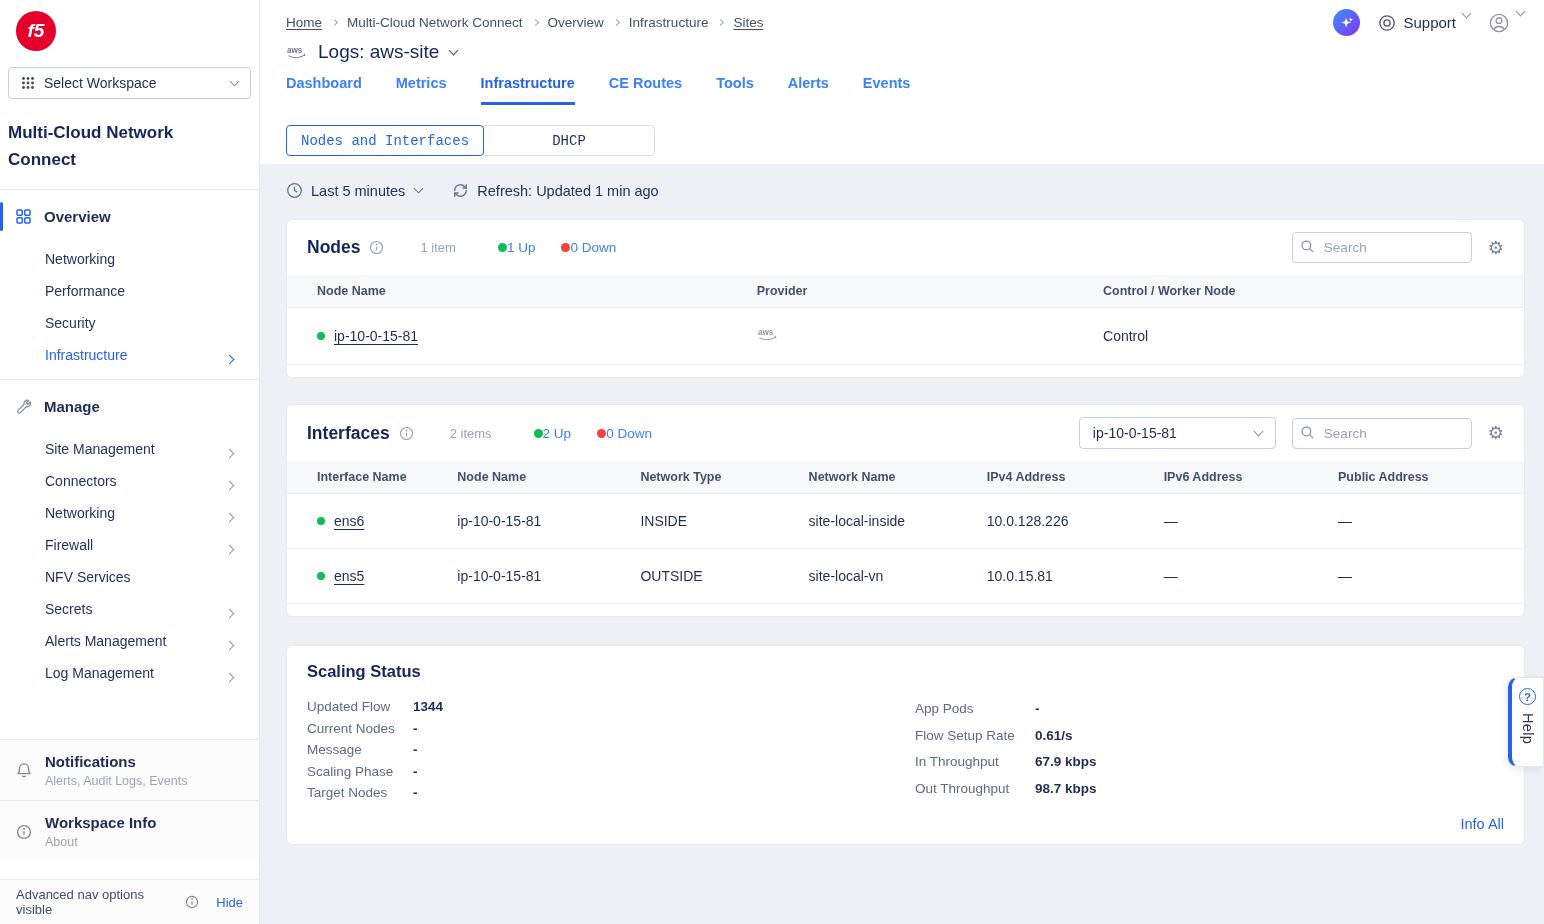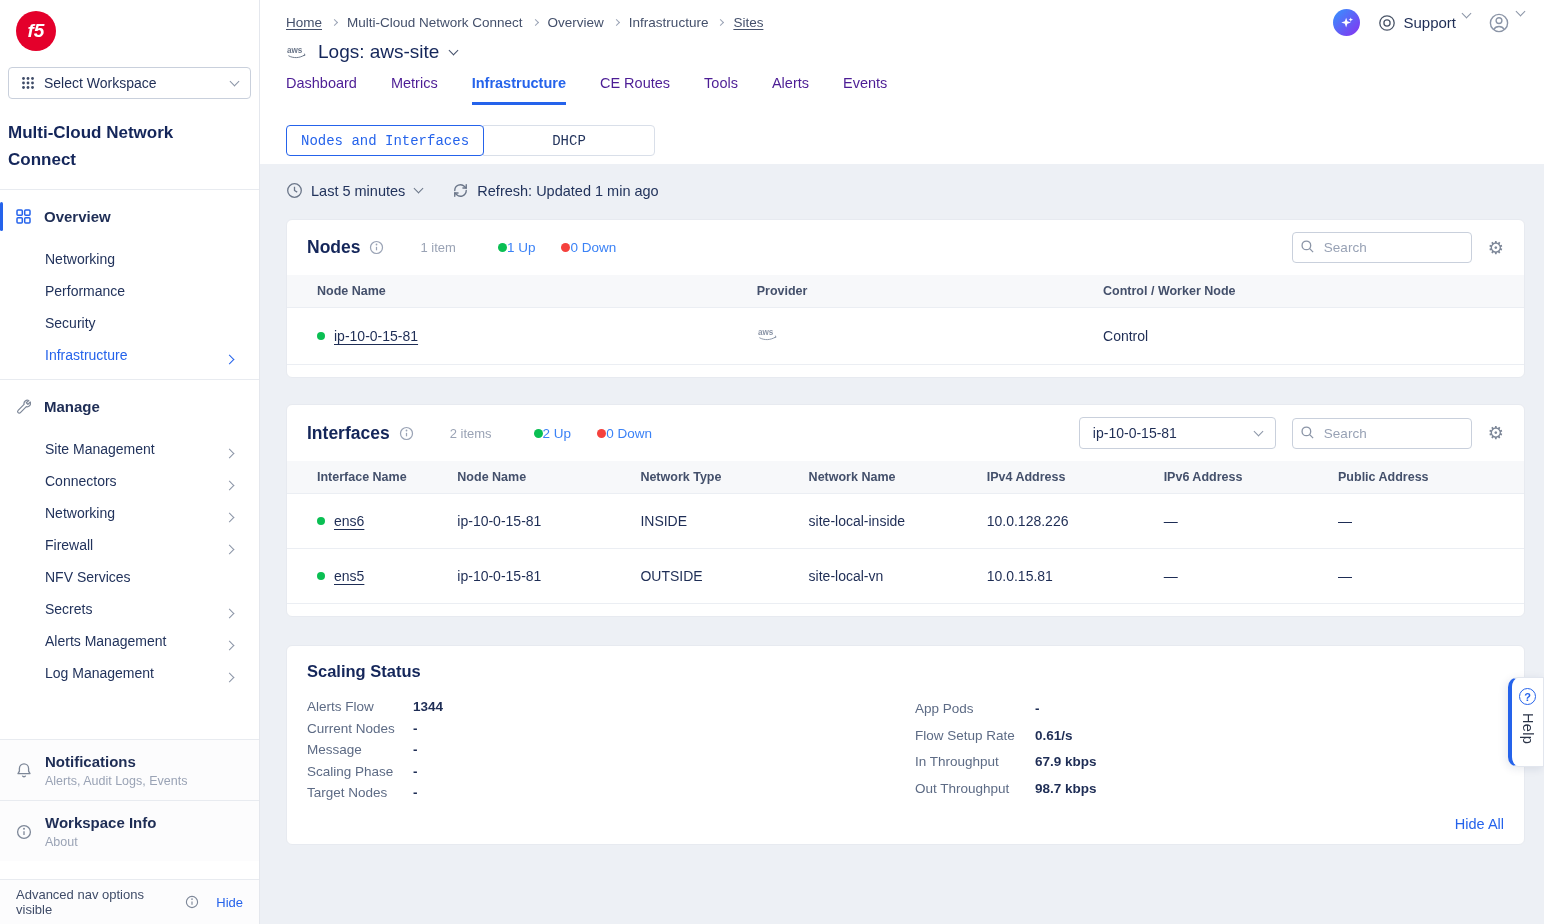--- a/index.html
+++ b/index.html
@@ -46,21 +46,21 @@
   .breadcrumb { display:flex; align-items:center; gap:10px; font-size:13.5px; color:#44506b; }
   .breadcrumb .bc-link { text-decoration:underline; text-underline-offset:2px; cursor:pointer; }
   .breadcrumb .bc-item { cursor:pointer; }
   .top-actions { margin-left:auto; display:flex; align-items:center; gap:18px; }
   .ai-btn { width:27px; height:27px; border-radius:50%; background:linear-gradient(135deg,#3d8bfd 10%,#7b3ff2 85%); display:flex; align-items:center; justify-content:center; cursor:pointer; }
   .support-btn, .avatar-btn { display:flex; gap:7px; cursor:pointer; font-size:15px; color:#1e2d55; }
   .support-btn .chev, .avatar-btn .chev { color:#8b95a7; }
   .site-row { margin-top:5px; display:flex; align-items:center; gap:9px; font-size:19px; color:#14265a; }
   .site-row .chev { color:#44506b; margin-left:2px; cursor:pointer; }
   .tabs { display:flex; gap:34px; margin-top:12px; }
-  .tab { font-size:14.5px; color:#4c1d95; padding-bottom:11px; cursor:pointer; border-bottom:3px solid transparent; }
+  .tab { font-size:14.5px; color:#3b82f6; padding-bottom:11px; cursor:pointer; border-bottom:3px solid transparent;font-weight:bold; }
   .tab.active { color:#2563eb; font-weight:600; border-bottom-color:#2563eb; }
   .subtabs { display:flex; margin-top:20px; margin-bottom:2px;font-family:Liberation Mono, monospace; }
   .subtab { height:31px; min-width:172px; padding:0 14px; display:flex; align-items:center; justify-content:center; background:#fff; border:1px solid #d9dfe9; font-size:14px; color:#22335c; cursor:pointer; border-radius:4px; }
   .subtab.active { border-color:#2563eb; color:#2563eb; z-index:1; }
   .subtab + .subtab { margin-left:-1px; border-radius:0 4px 4px 0; }
 
   .content { flex:1; padding:0 19px 0 26px; overflow:hidden; }
   .toolbar { display:flex; justify-content:flex-start; align-items:center; gap:30px; margin-top:18px; font-size:14.5px; color:#22335c; }
   .toolbar .tool { display:flex; align-items:center; gap:8px; cursor:pointer; }
   .toolbar .chev { color:#6b7689; margin-left:2px; }
@@ -513,21 +513,21 @@
           </tbody>
         </table>
         <div class="tbl-pad"></div>
       </div>
 
       <div class="card scaling">
         <div class="scale-title">Scaling Status</div>
         <div class="scale-grid">
           <div class="scale-col left">
             <div class="scale-row">
-                <span class="scale-label">Alerts Flow</span>
+                <span class="scale-label">Updated Flow</span>
                 <span class="scale-value">1344</span>
               </div>
             <div class="scale-row">
                 <span class="scale-label">Current Nodes</span>
                 <span class="scale-value">-</span>
               </div>
             <div class="scale-row">
                 <span class="scale-label">Message</span>
                 <span class="scale-value">-</span>
               </div>
@@ -552,21 +552,21 @@
             <div class="scale-row">
                 <span class="scale-label">In Throughput</span>
                 <span class="scale-value">67.9 kbps</span>
               </div>
             <div class="scale-row">
                 <span class="scale-label">Out Throughput</span>
                 <span class="scale-value">98.7 kbps</span>
               </div>
           </div>
         </div>
-        <div class="view-all"><span>Hide All</span></div>
+        <div class="view-all"><span>Info All</span></div>
       </div>
 
     </div>
 
     <div class="help-tab">
       <span class="help-q">?</span>
       <span class="help-txt">Help</span>
     </div>
 
   </div>

